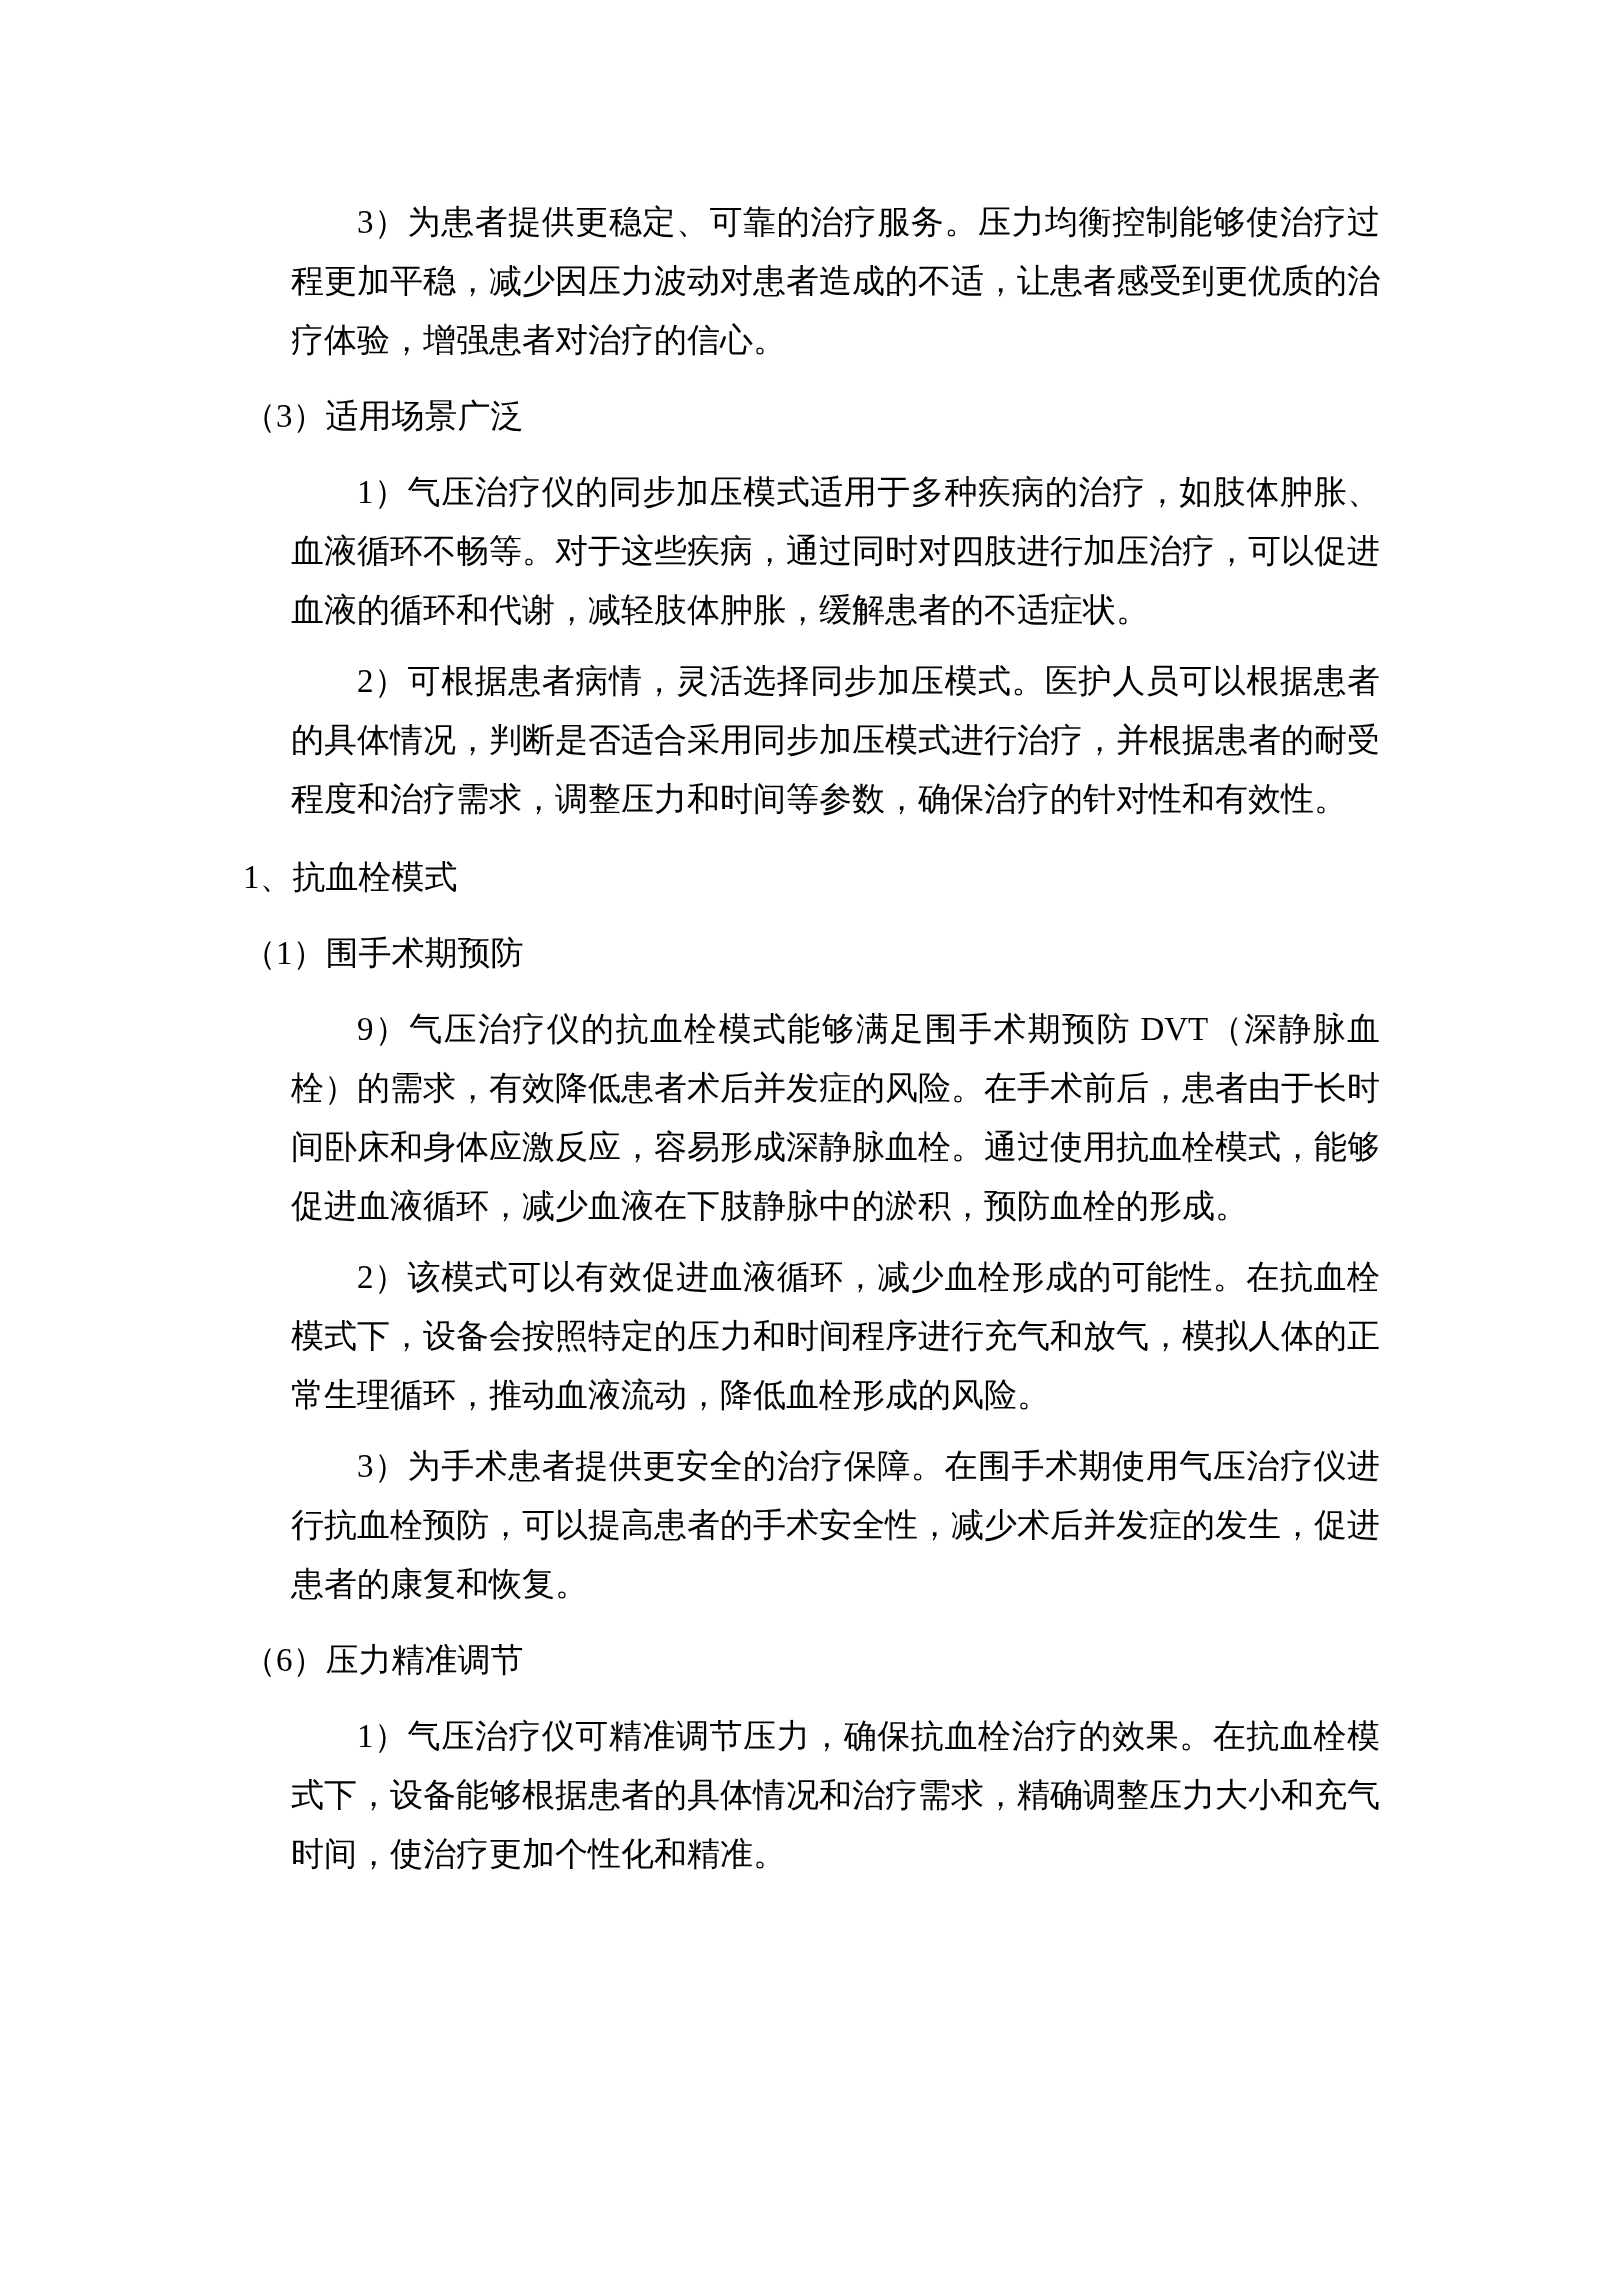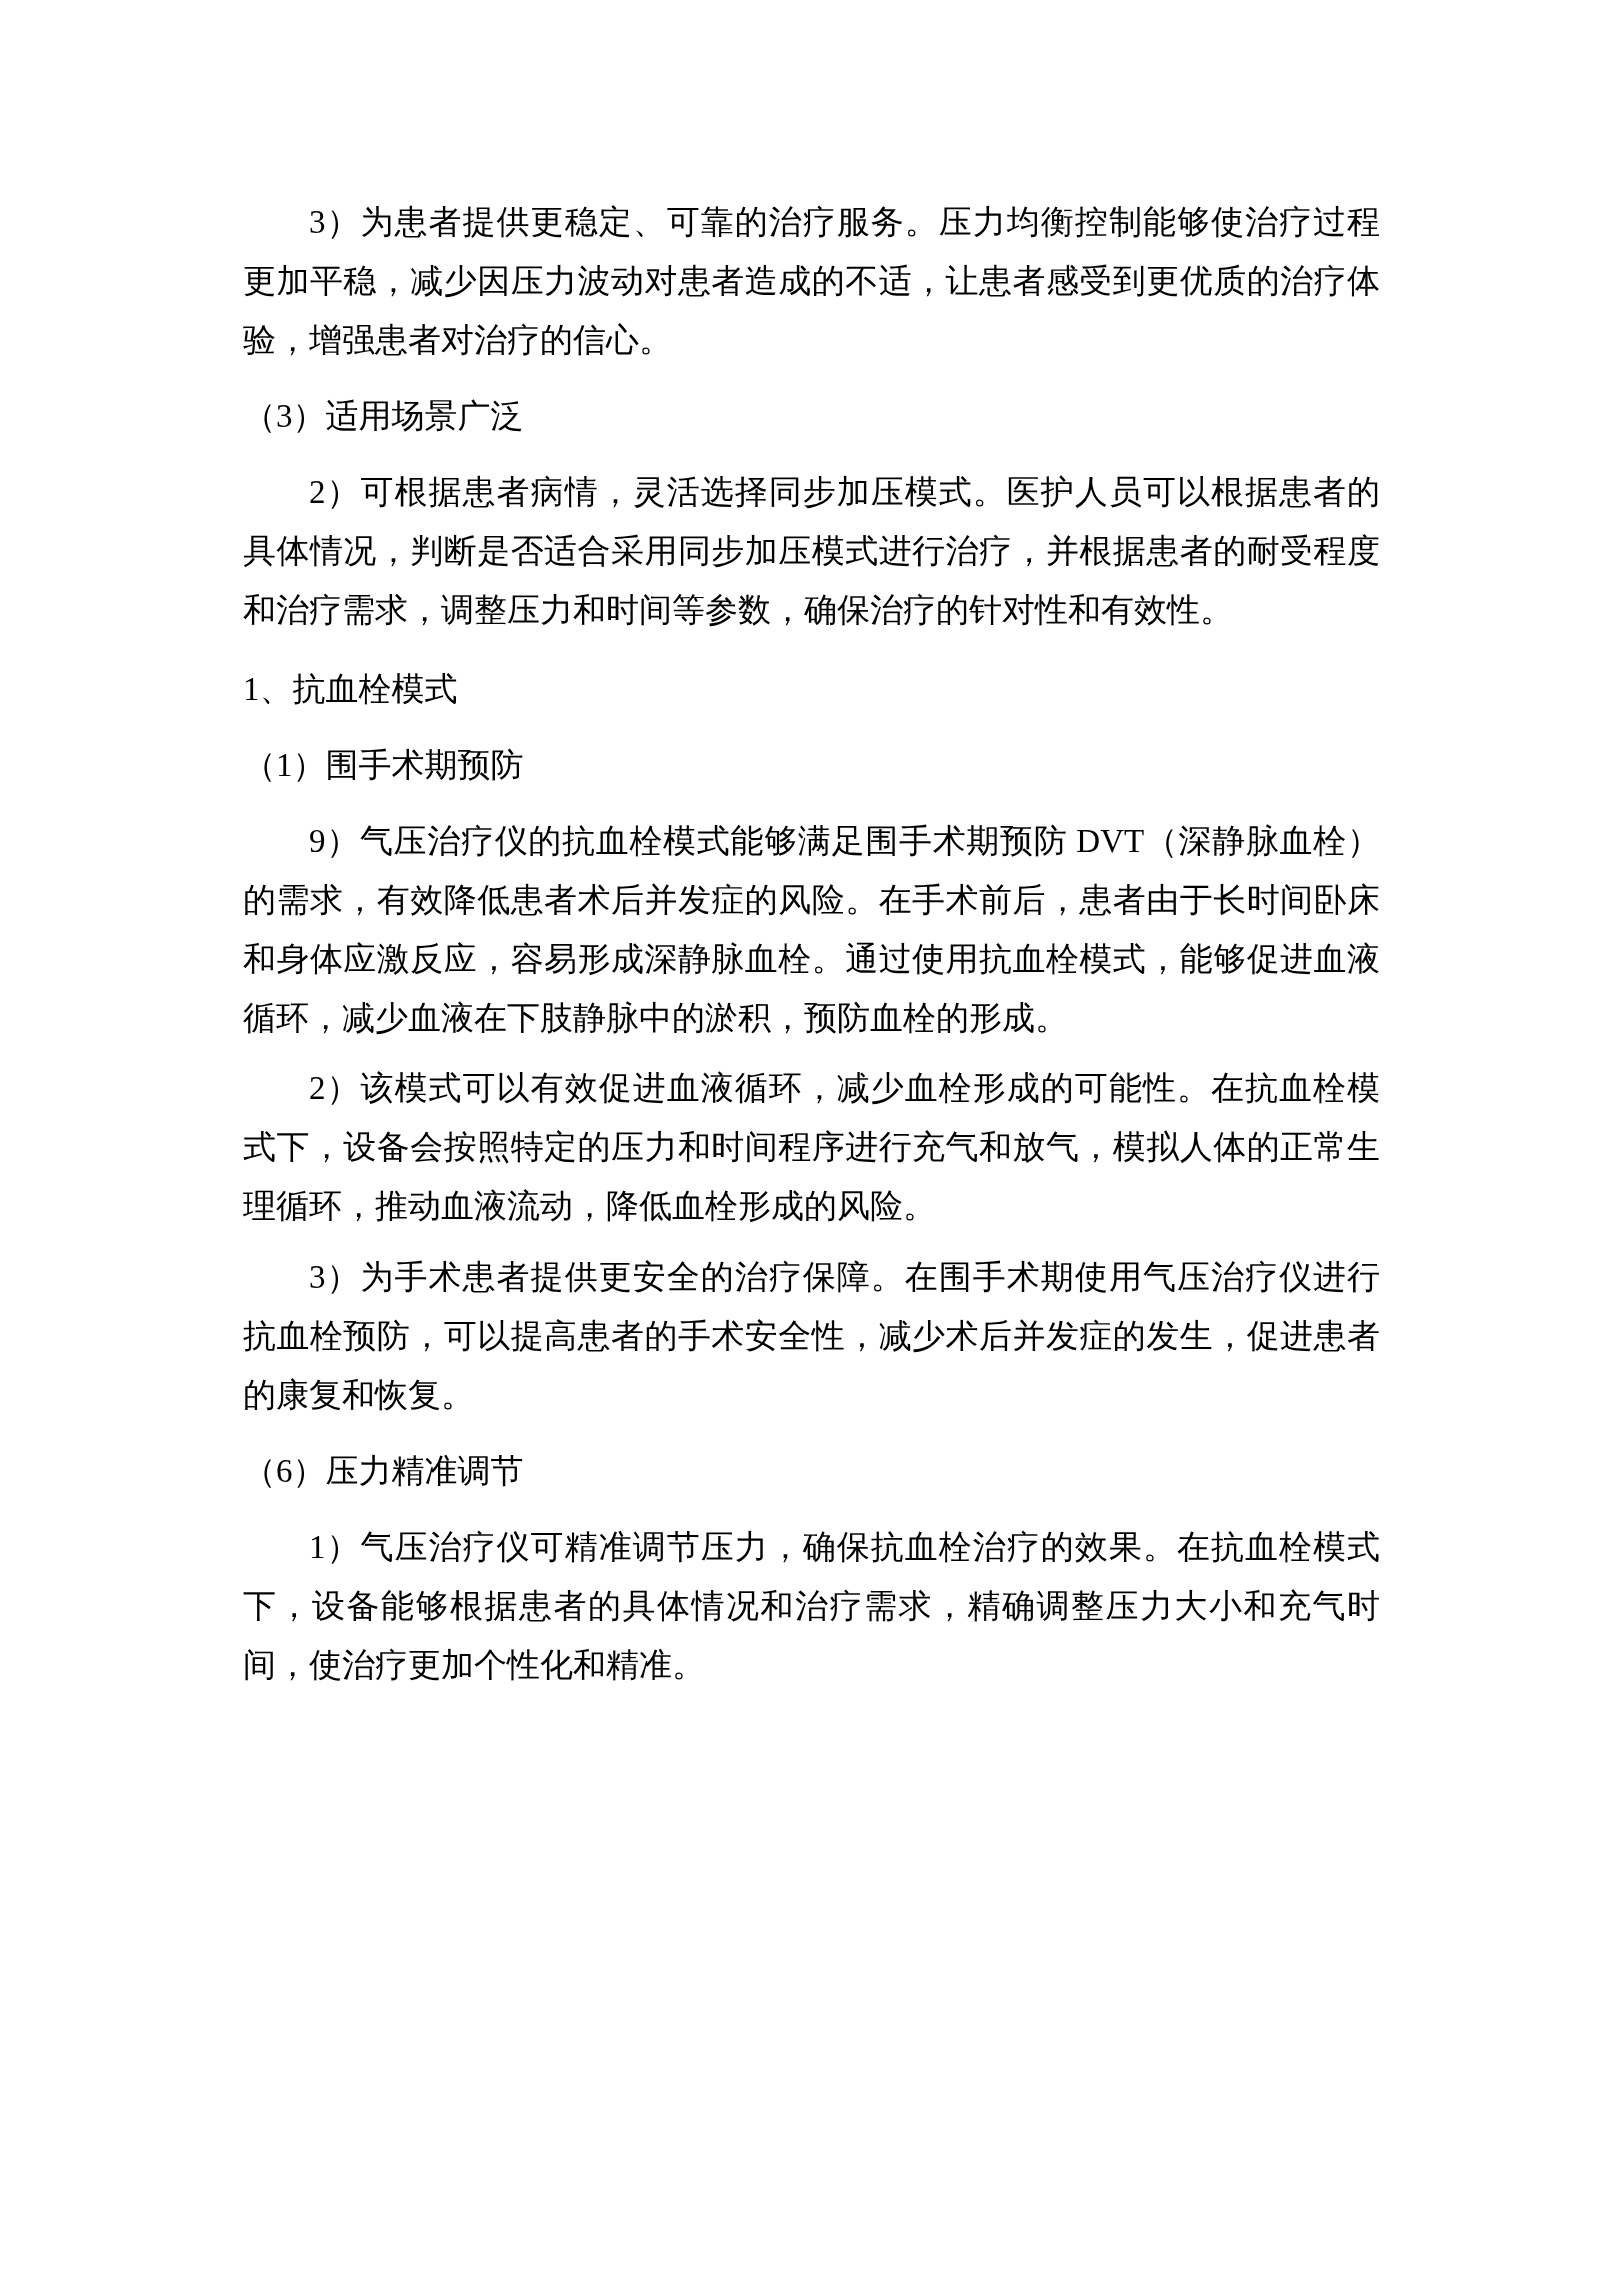--- a/index.html
+++ b/index.html
@@ -21,39 +21,41 @@
   .doc p {
     font-size: 33px;
     line-height: 59px;
     margin: 0 0 11.8px 0;
     text-align: justify;
     text-justify: inter-ideograph;
     word-break: break-all;
   }
   .doc p.body-para {
     text-indent: 2em;
+    margin-left: 48px;
   }
   .doc p.section-heading {
     text-indent: 0;
     margin-top: 17px;
     margin-bottom: 17px;
   }
   .doc p.chapter-heading {
     text-indent: 0;
     margin-top: 19.6px;
     margin-bottom: 6.5px;
   }
 </style>
 </head>
 <body>
 
 <div class="page">
   <div class="doc">
     <p class="body-para">3）为患者提供更稳定、可靠的治疗服务。压力均衡控制能够使治疗过程更加平稳，减少因压力波动对患者造成的不适，让患者感受到更优质的治疗体验，增强患者对治疗的信心。</p>
     <p class="section-heading">（3）适用场景广泛</p>
+    <p class="body-para">1）气压治疗仪的同步加压模式适用于多种疾病的治疗，如肢体肿胀、血液循环不畅等。对于这些疾病，通过同时对四肢进行加压治疗，可以促进血液的循环和代谢，减轻肢体肿胀，缓解患者的不适症状。</p>
     <p class="body-para">2）可根据患者病情，灵活选择同步加压模式。医护人员可以根据患者的具体情况，判断是否适合采用同步加压模式进行治疗，并根据患者的耐受程度和治疗需求，调整压力和时间等参数，确保治疗的针对性和有效性。</p>
     <p class="chapter-heading">1、抗血栓模式</p>
     <p class="section-heading">（1）围手术期预防</p>
     <p class="body-para">9）气压治疗仪的抗血栓模式能够满足围手术期预防 DVT（深静脉血栓）的需求，有效降低患者术后并发症的风险。在手术前后，患者由于长时间卧床和身体应激反应，容易形成深静脉血栓。通过使用抗血栓模式，能够促进血液循环，减少血液在下肢静脉中的淤积，预防血栓的形成。</p>
     <p class="body-para">2）该模式可以有效促进血液循环，减少血栓形成的可能性。在抗血栓模式下，设备会按照特定的压力和时间程序进行充气和放气，模拟人体的正常生理循环，推动血液流动，降低血栓形成的风险。</p>
     <p class="body-para">3）为手术患者提供更安全的治疗保障。在围手术期使用气压治疗仪进行抗血栓预防，可以提高患者的手术安全性，减少术后并发症的发生，促进患者的康复和恢复。</p>
     <p class="section-heading">（6）压力精准调节</p>
     <p class="body-para">1）气压治疗仪可精准调节压力，确保抗血栓治疗的效果。在抗血栓模式下，设备能够根据患者的具体情况和治疗需求，精确调整压力大小和充气时间，使治疗更加个性化和精准。</p>
   </div>
 </div>

